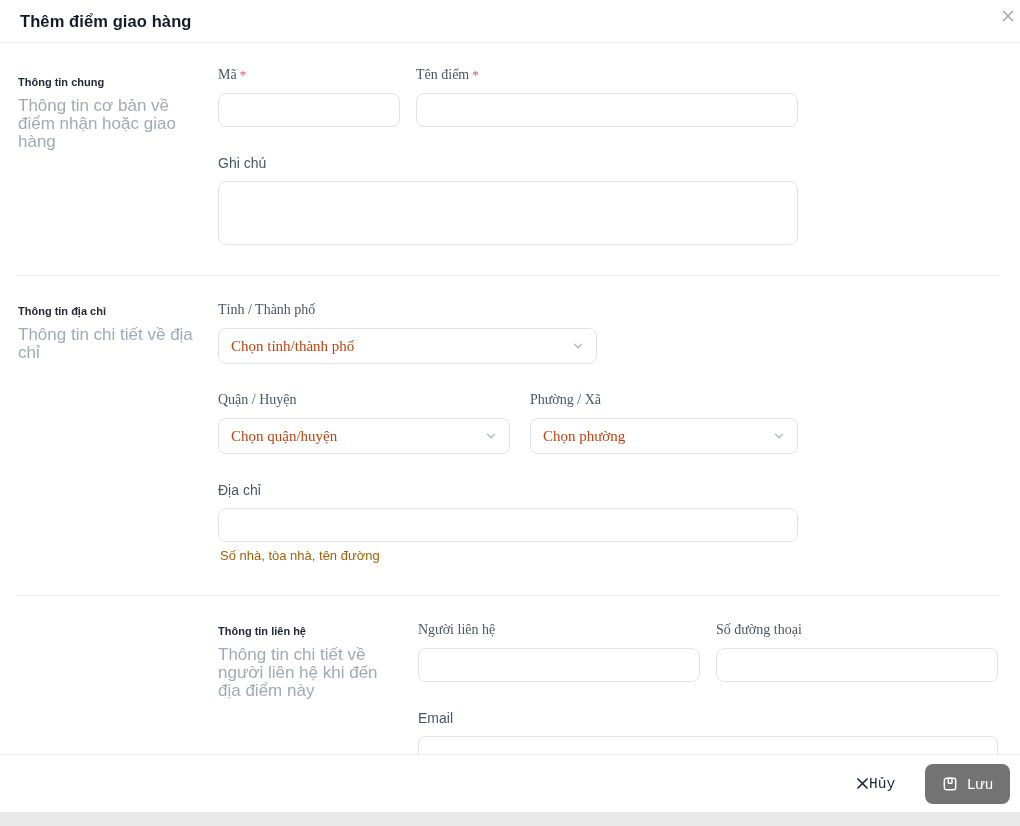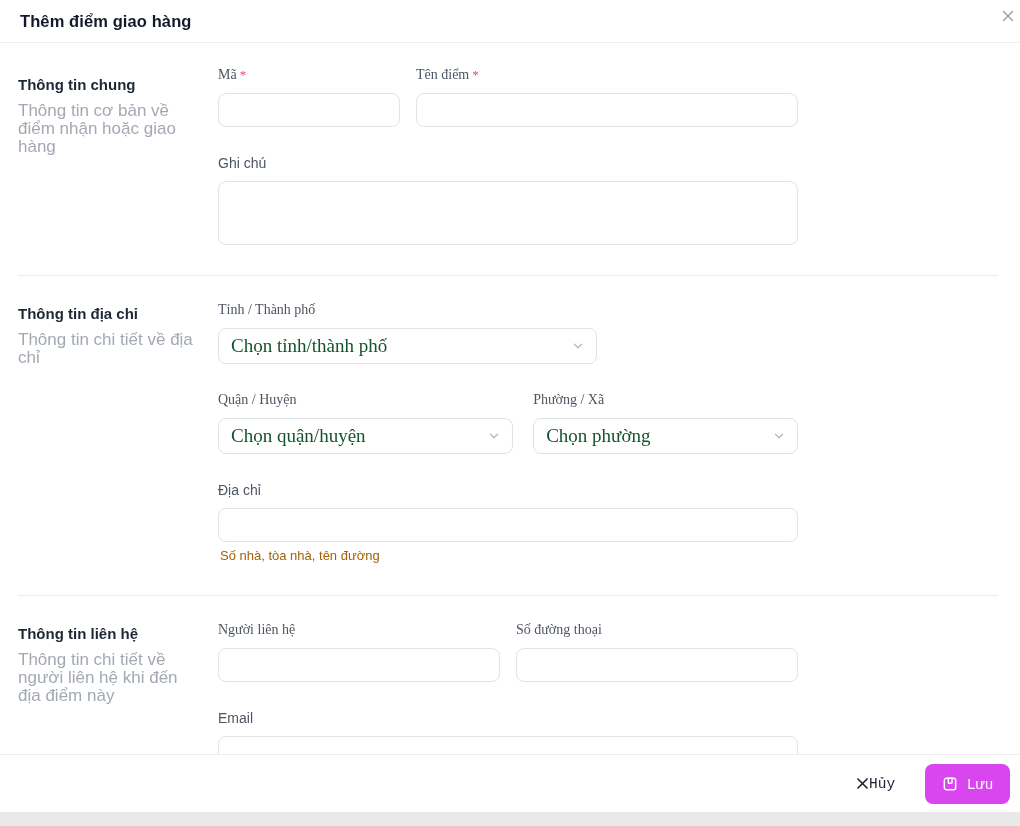--- a/index.html
+++ b/index.html
@@ -22,29 +22,29 @@
     display:flex; align-items:center; justify-content:center;
     background:none; border:none; cursor:pointer; color:#979ea9;
   }
 
   
   .modal-body { flex:1 1 auto; overflow:hidden; padding:0 22px 0 18px; }
 
   .section { display:flex; }
   .section + .section { border-top:1px solid #ededed; }
   .section-left { width:200px; flex:0 0 200px; padding-right:24px; }
-  .section-title { font-size:15px; font-weight:700; color:#1f2735; margin-bottom:9px; }
+  .section-title { font-size:11px; font-weight:700; color:#1f2735; margin-bottom:9px; }
   .section-desc { font-size:17px; color:#a3a9b3; line-height:18px; }
   .section-right { width:580px; flex:0 0 580px; }
 
   .sec-general  { padding:24px 0 30px; }
   .sec-general  .section-left { padding-top:9px; }
   .sec-address  { padding:26px 0 32px; }
   .sec-address  .section-left { padding-top:3px; }
-  .sec-contact  { padding:26px 0 10px; }
+  .sec-contact  { padding:26px 0 10px;justify-content:flex-end; }
   .sec-contact  .section-left { padding-top:3px; }
 
   .field-row { display:flex; gap:16px;font-family:Liberation Serif, serif; }
   .field-row + .field-row, .field-row + .field, .field + .field-row { margin-top:28px; }
   .field { display:flex; flex-direction:column; }
   .grow { flex:1 1 auto; }
 
   .field-label {
     font-size:14px; line-height:16px; color:#4c5562; margin-bottom:10px;
     display:flex; align-items:flex-start; gap:3px;
@@ -59,41 +59,41 @@
   .textarea-input {
     height:64px; border:1px solid #e0e3e8; border-radius:8px;
     padding:8px 12px; font-size:14px; color:#333c49; outline:none;
     font-family:inherit; resize:none; width:100%;
   }
   .select-box {
     height:36px; border:1px solid #dfe2e8; border-radius:8px;
     padding:0 12px; display:flex; align-items:center; justify-content:space-between;
     cursor:pointer; background:#fff;
   }
-  .select-value { font-size:19px; color:#14532d; }
+  .select-value { font-size:15px; color:#c2410c; }
   .chevron { flex:0 0 auto; display:flex; }
   .field-hint { font-size:13px; color:#a16207; margin-top:6px; padding-left:2px; }
 
   .w-code { width:182px; flex:0 0 182px; }
   .w-province { width:379px; flex:0 0 379px; }
   .gap20 { gap:20px; }
 
   
   .modal-footer {
     flex:0 0 58px; border-top:1px solid #ededed;
     display:flex; align-items:center; justify-content:flex-end;
     gap:20px; padding:0 10px;
   }
   .btn-cancel {
     background:none; border:none; cursor:pointer;
     display:flex; align-items:center; 
     font-size:14.5px; color:#1b2330; font-family:Liberation Mono, monospace; padding:8px 10px;
   }
   .btn-save {
-    background:#d946ef; border:none; border-radius:8px; cursor:pointer;
+    background:#737373; border:none; border-radius:8px; cursor:pointer;
     height:40px; padding:0 17px; display:flex; align-items:center; gap:9px;
     font-size:14.5px; color:#ffffff; font-family:inherit;
   }
 </style>
 </head>
 <body>
 
 <div class="modal">
 
   <div class="modal-header">

